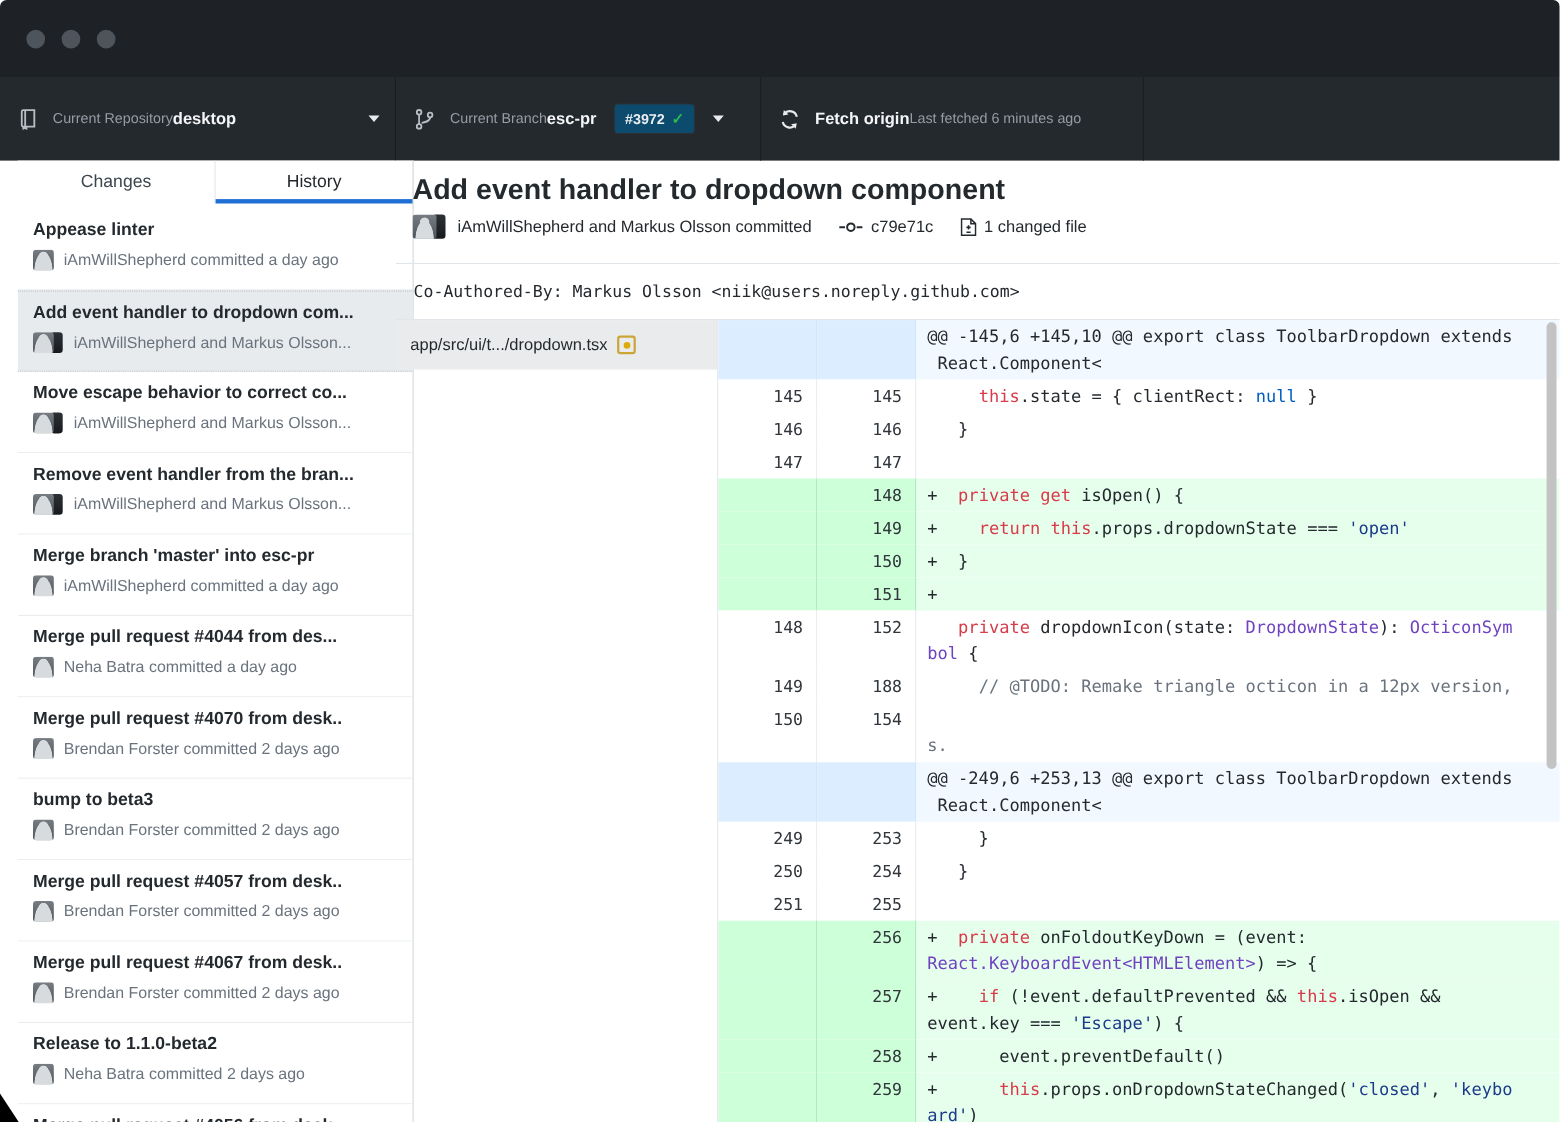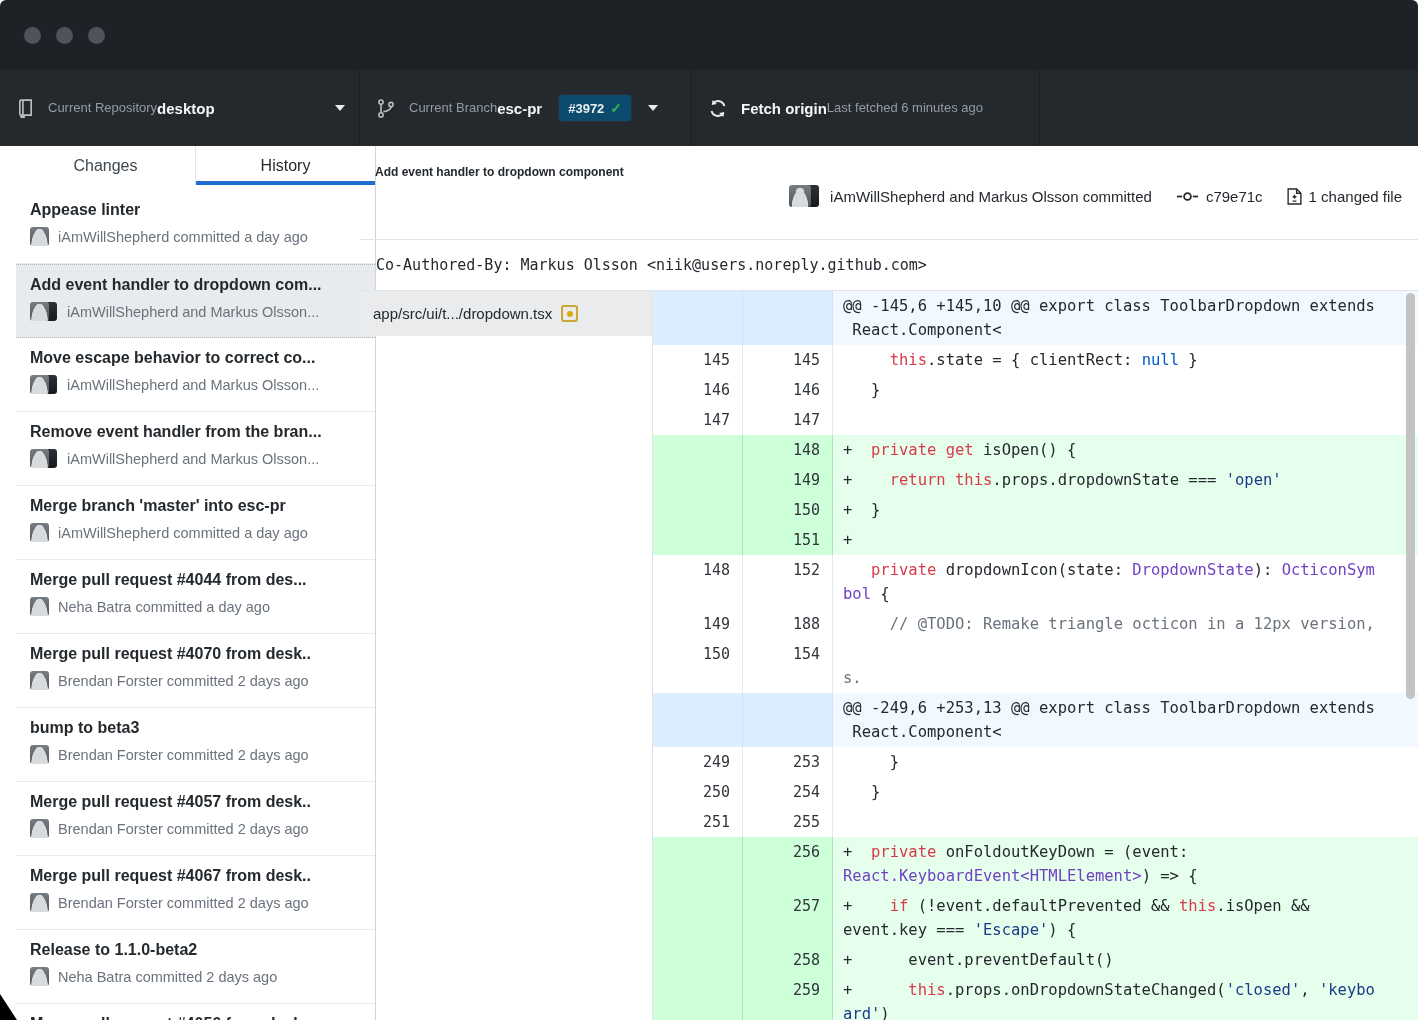--- a/index.html
+++ b/index.html
@@ -60,22 +60,22 @@
   .avatar-pair .b{position:absolute;left:16px;top:0;width:11px;height:19px;border-radius:3px;
                   background:linear-gradient(#2c3136,#17191c);}
   .avatar-pair.lg{width:31px;height:22px;}
   .avatar-pair.lg .a{width:22px;height:22px;}
   .avatar-pair.lg .b{left:18px;width:12px;height:22px;}
 
   
   .main{position:absolute;left:360px;top:146px;right:0;bottom:0;}
   .commit-header{box-sizing:border-box;height:94px;border-bottom:1px solid #e1e4e8;
                  padding:13px 16px 0 15px;}
-  .ch-title{font-size:12px;font-weight:bold;color:#24292e;line-height:26px;}
-  .ch-meta{display:flex;align-items:center;font-size:15px;color:#24292e;justify-content:flex-end;}
+  .ch-title{font-size:26px;font-weight:bold;color:#24292e;line-height:26px;}
+  .ch-meta{display:flex;align-items:center;margin-top:10px;font-size:15px;color:#24292e;}
   .ch-byline{margin-left:10px;}
   .ch-group{display:flex;align-items:center;margin-left:24px;}
   .ch-group .glabel{margin-left:7px;}
   .coauthor{box-sizing:border-box;height:51px;border-bottom:1px solid #e1e4e8;display:flex;
             align-items:center;padding-left:16px;font-family:"DejaVu Sans Mono",monospace;
             font-size:15px;color:#24292e;}
 
   .body{position:absolute;left:0;top:145px;right:0;bottom:0;display:flex;}
   .file-panel{width:293px;box-sizing:border-box;border-right:1px solid #e1e4e8;flex:0 0 auto;}
   .file-row{box-sizing:border-box;height:45px;background:#eaebec;display:flex;

